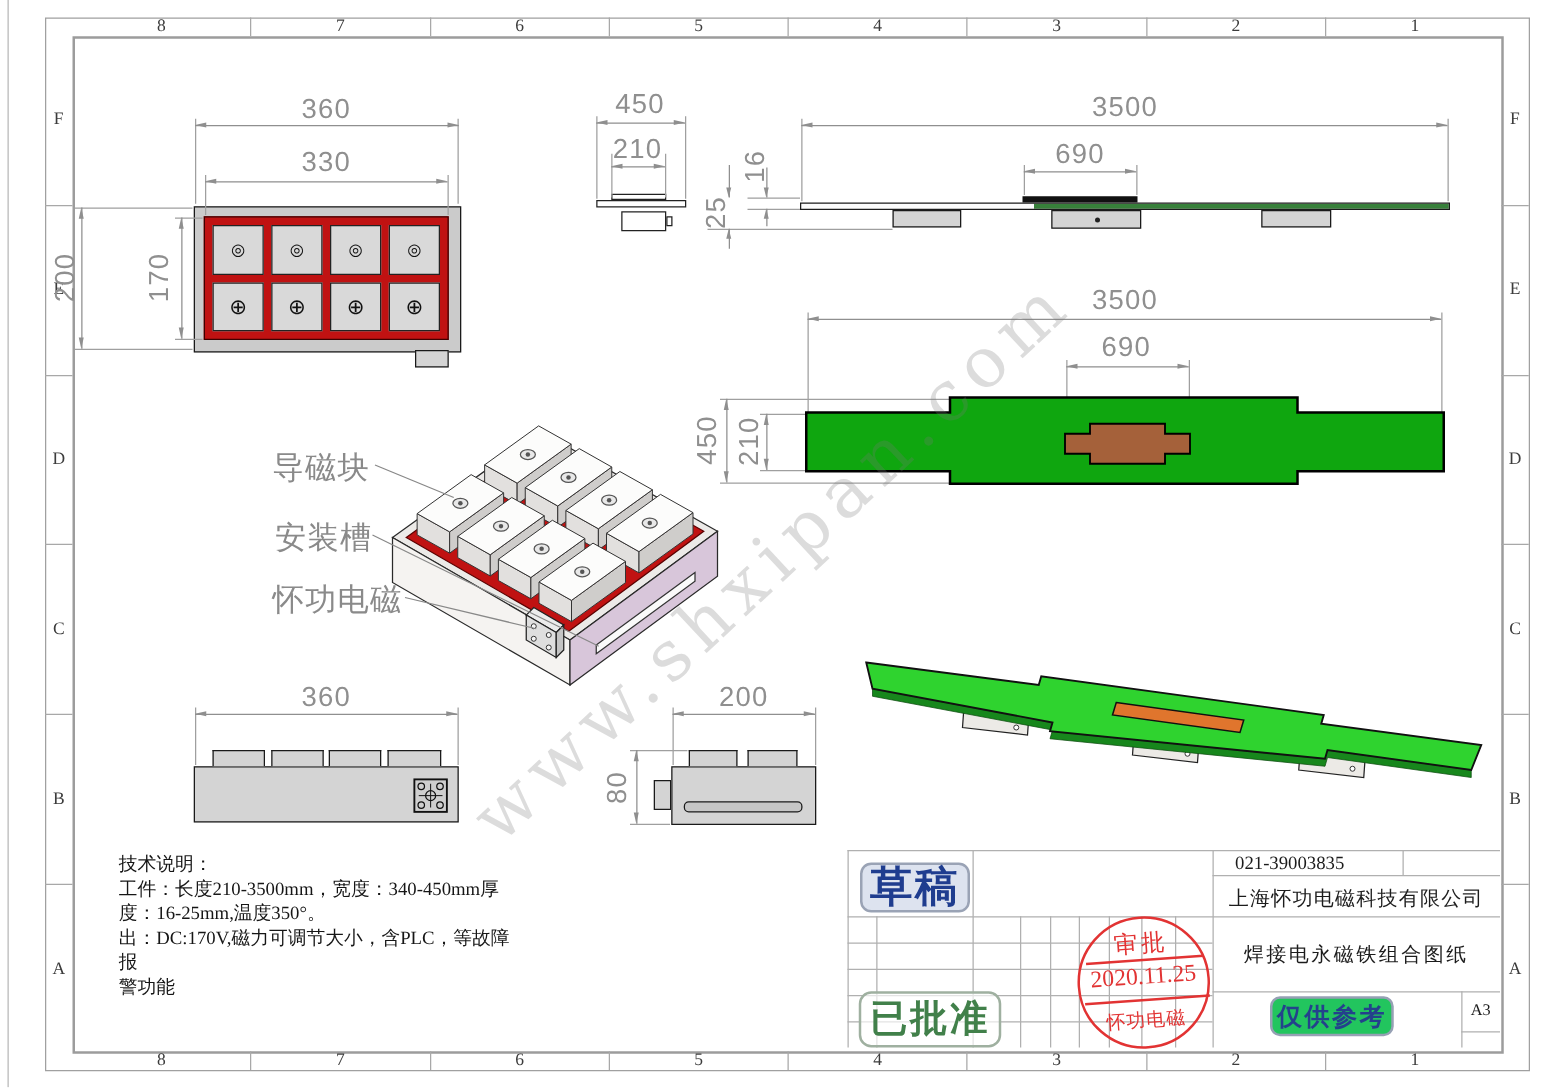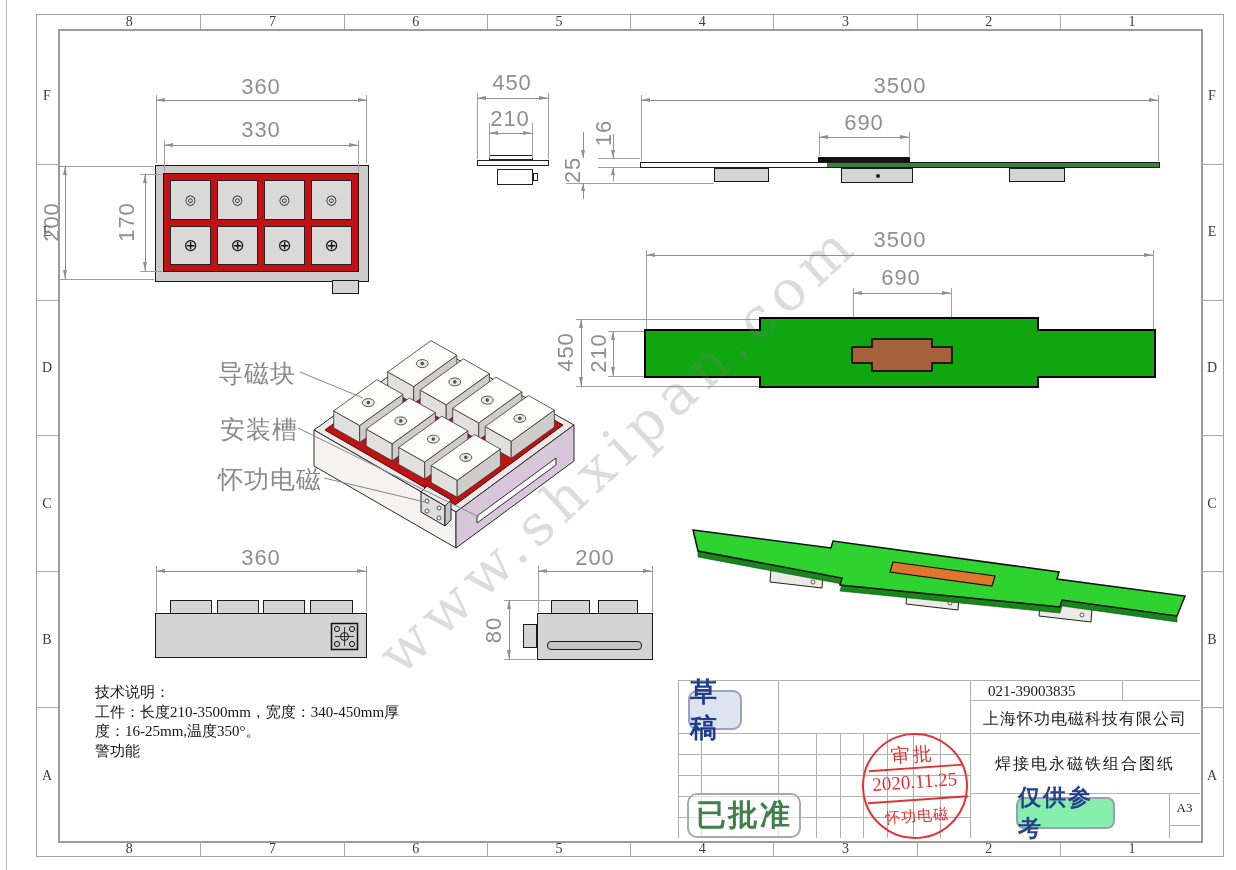--- a/index.html
+++ b/index.html
@@ -43,23 +43,23 @@
   .outline{position:absolute;background:#fff;border:1px solid #222;box-sizing:border-box;}
   
   .callout{position:absolute;font:25px "Liberation Serif",serif;color:#8a8a8a;letter-spacing:1px;white-space:nowrap;text-align:right;}
   
   .notes{position:absolute;left:95px;top:683px;width:318px;font:15px "Liberation Serif",serif;color:#161616;line-height:19.6px;}
   
   .tl{position:absolute;background:#b0b0b0;}
   .tbtext{position:absolute;font-family:"Liberation Serif",serif;color:#1c1c1c;white-space:nowrap;}
   .badge{position:absolute;display:flex;align-items:center;justify-content:center;
          font-family:"Liberation Serif",serif;font-weight:bold;box-sizing:border-box;}
-  .badge-draft{left:688px;top:690px;width:54px;height:40px;border:2px solid #9aa3b5;border-radius:9px;background:#dde3ef;color:#1f3d8f;font-size:27px;letter-spacing:2px;}
+  .badge-draft{left:688px;top:690px;width:88px;height:40px;border:2px solid #9aa3b5;border-radius:9px;background:#dde3ef;color:#1f3d8f;font-size:34px;letter-spacing:2px;}
   .badge-approved{left:687px;top:793px;width:114px;height:45px;border:2px solid #9fb0a0;border-radius:10px;background:rgba(255,255,255,.65);color:#41804a;font-size:30px;letter-spacing:2px;}
-  .badge-ref{left:1016px;top:797px;width:99px;height:32px;border:2px solid #96a0b4;border-radius:8px;background:#86efac;color:#24418c;font-size:23px;letter-spacing:2px;}
+  .badge-ref{left:1016px;top:797px;width:99px;height:32px;border:2px solid #96a0b4;border-radius:8px;background:#22c55e;color:#24418c;font-size:20px;letter-spacing:2px;}
   .stamp{position:absolute;left:862px;top:733px;width:106px;height:106px;border:2.5px solid #e23333;border-radius:50%;
          transform:rotate(-4deg);color:#e23333;font-family:"Liberation Serif",serif;text-align:center;box-sizing:border-box;z-index:31;}
   .stamp .sline{position:absolute;height:2px;background:#e23333;}
   .stamp .st1{position:absolute;left:0;right:0;top:7px;font-size:19px;letter-spacing:3px;}
   .stamp .st2{position:absolute;left:0;right:0;top:36px;font-size:19px;}
   .stamp .st3{position:absolute;left:0;right:0;top:72px;font-size:15px;letter-spacing:1px;}
   
   .watermark{position:absolute;left:618px;top:448px;transform:translate(-50%,-50%) rotate(-43deg);
              font:56px "DejaVu Serif",serif;letter-spacing:8px;color:rgba(120,120,120,0.26);z-index:40;pointer-events:none;white-space:nowrap;}
 </style>
@@ -401,20 +401,21 @@
     </g>
     <polygon points="13,33 157,60 155,67 375,89 377,82 492,98 492,104 377,88 375,95 155,73 157,66 13,39" fill="#17871c" stroke="#0d4d10" stroke-width="0.6"></polygon>
     <polygon points="8,12 146,30 148,23 374,54 372,61 500,78 492,98 377,82 375,89 155,67 157,60 13,33" fill="#2fd32f" stroke="#111" stroke-width="1.5"></polygon>
     <polygon points="208,44 310,58 307,68 205,54" fill="#e0752d" stroke="#111" stroke-width="1.2"></polygon>
   </svg>
 
   <div class="notes">
     <div>技术说明：</div>
     <div>工件：长度210-3500mm，宽度：340-450mm厚</div>
     <div>度：16-25mm,温度350°。</div>
+    <div>出：DC:170V,磁力可调节大小，含PLC，等故障报</div>
     <div>警功能</div>
   </div>
 
   <div>
     <div class="tl" style="left:678px;top:680px;width:522px;height:1px;"></div>
     <div class="tl" style="left:678px;top:680px;width:1px;height:158px;"></div>
     <div class="tl" style="left:778px;top:680px;width:1px;height:53px;"></div>
     <div class="tl" style="left:970px;top:680px;width:1px;height:158px;"></div>
     <div class="tl" style="left:1122px;top:680px;width:1px;height:20px;"></div>
     <div class="tl" style="left:970px;top:700px;width:230px;height:1px;"></div>

